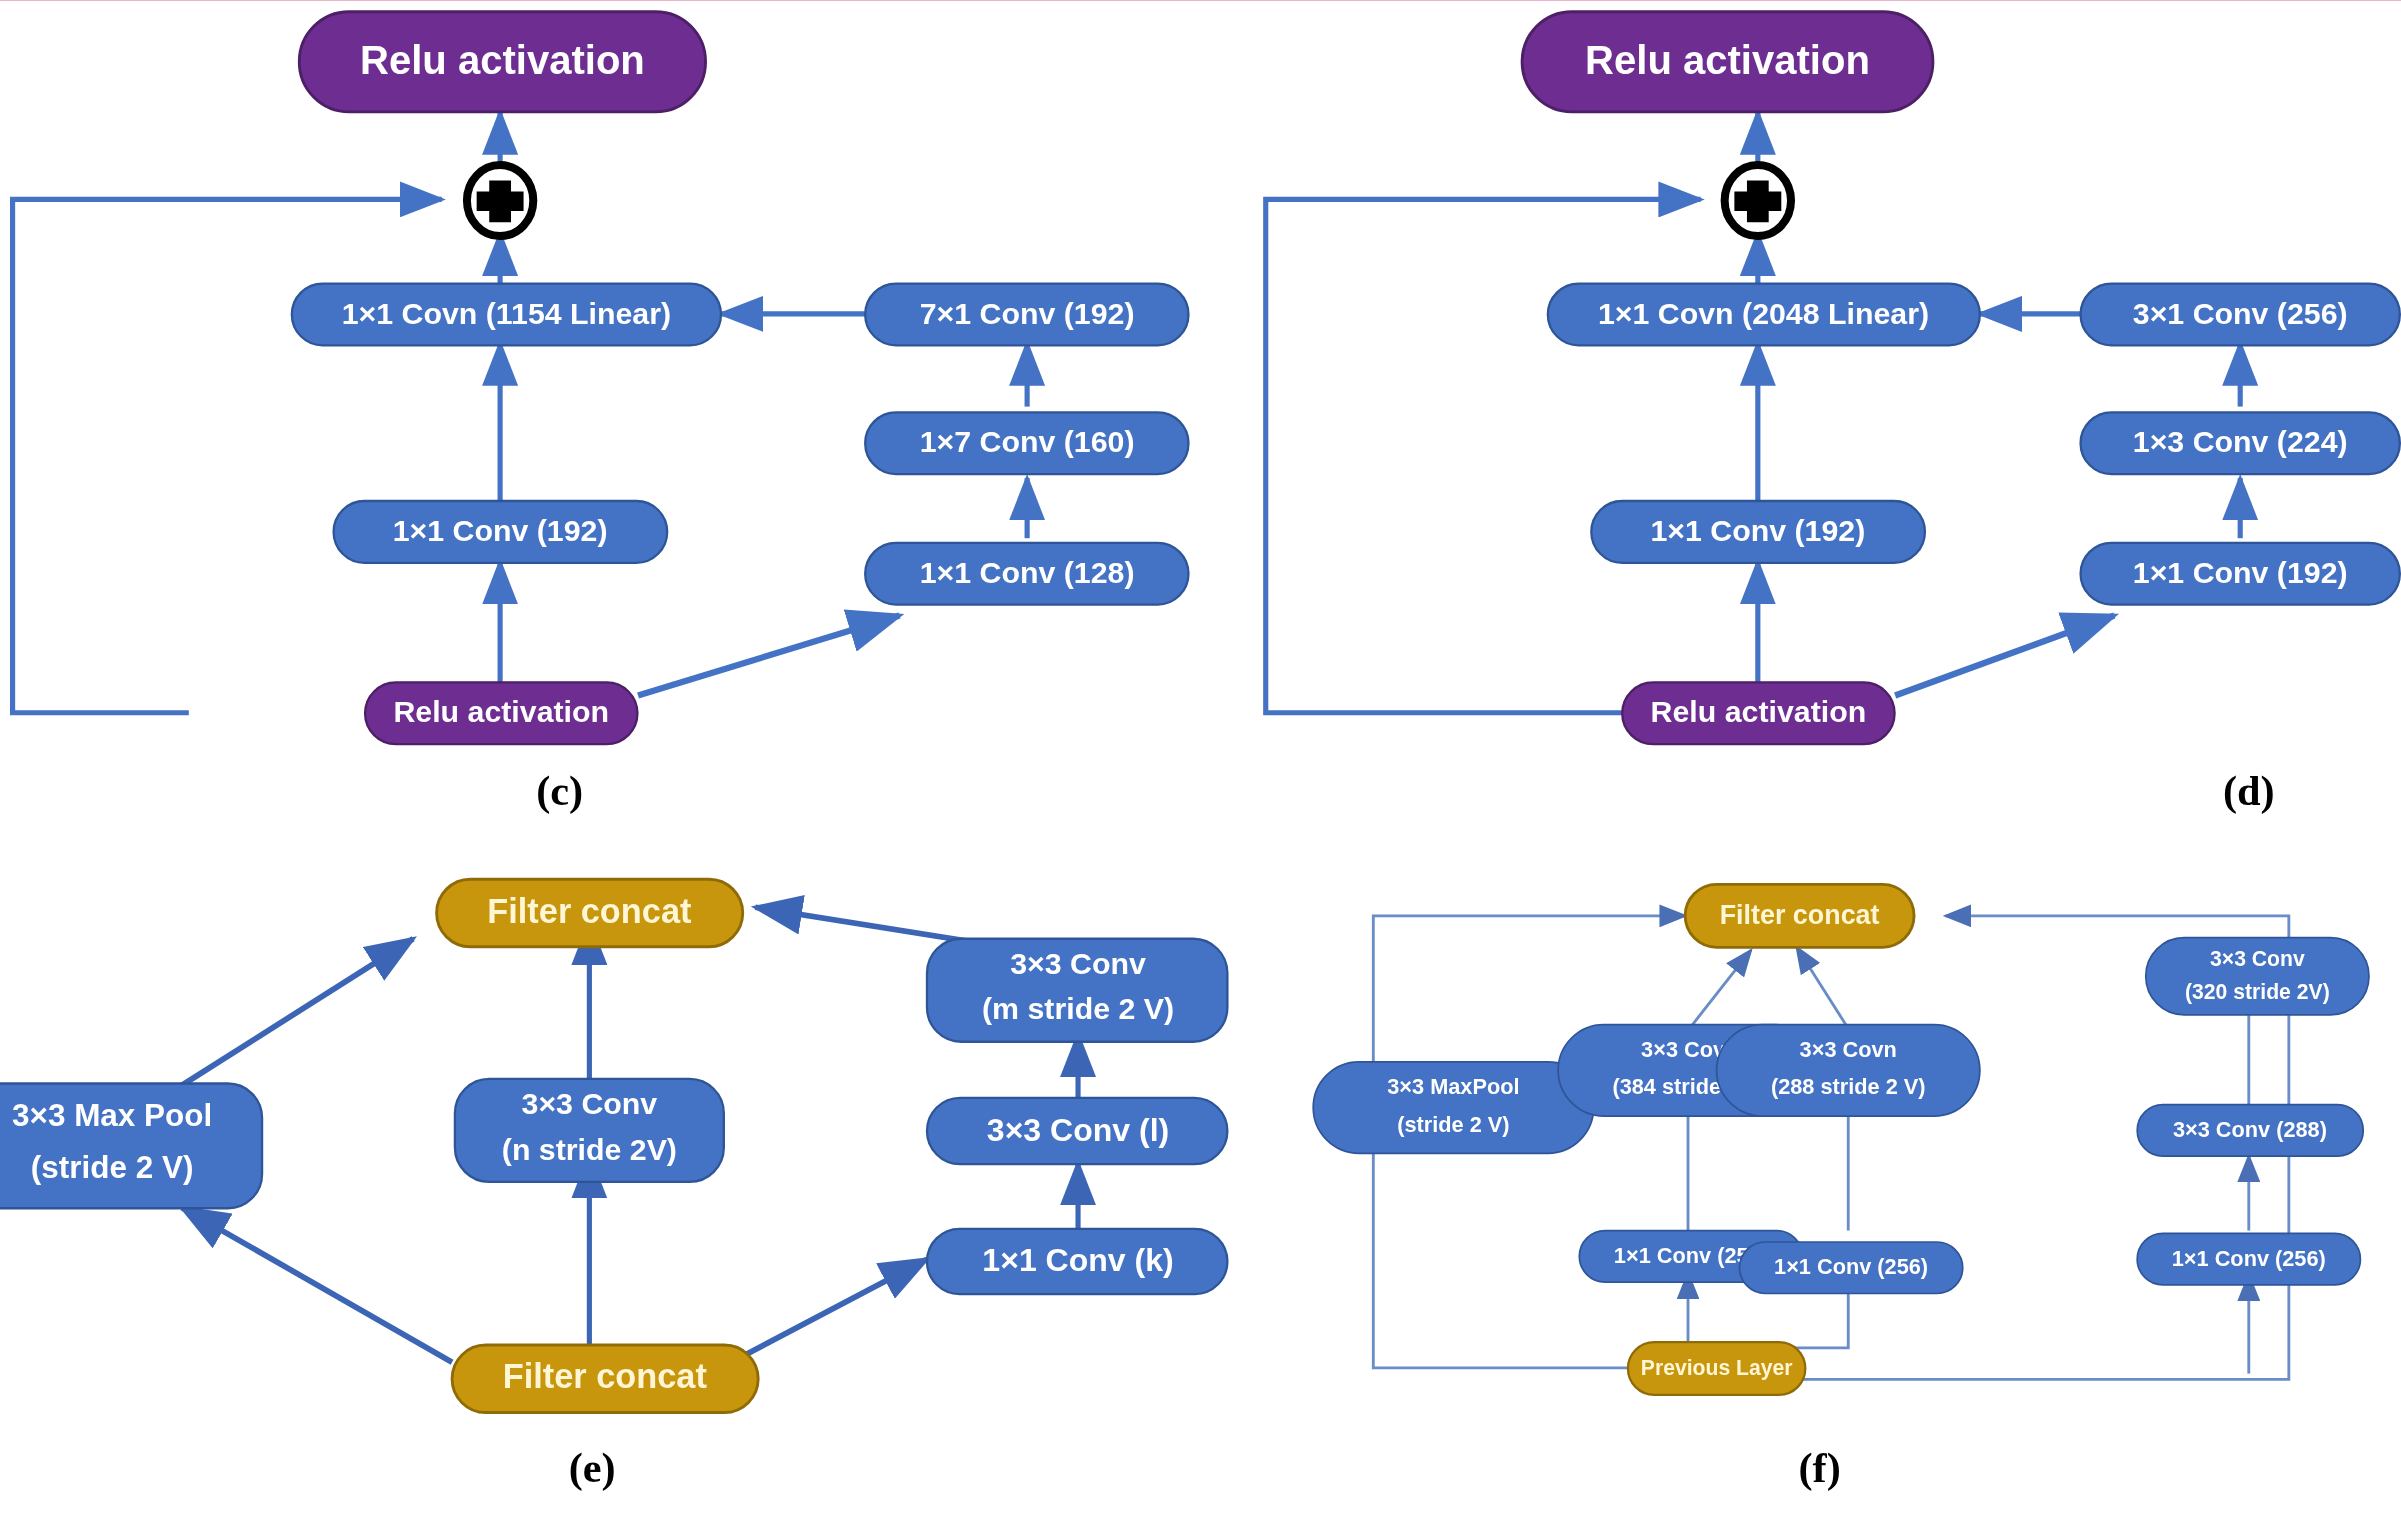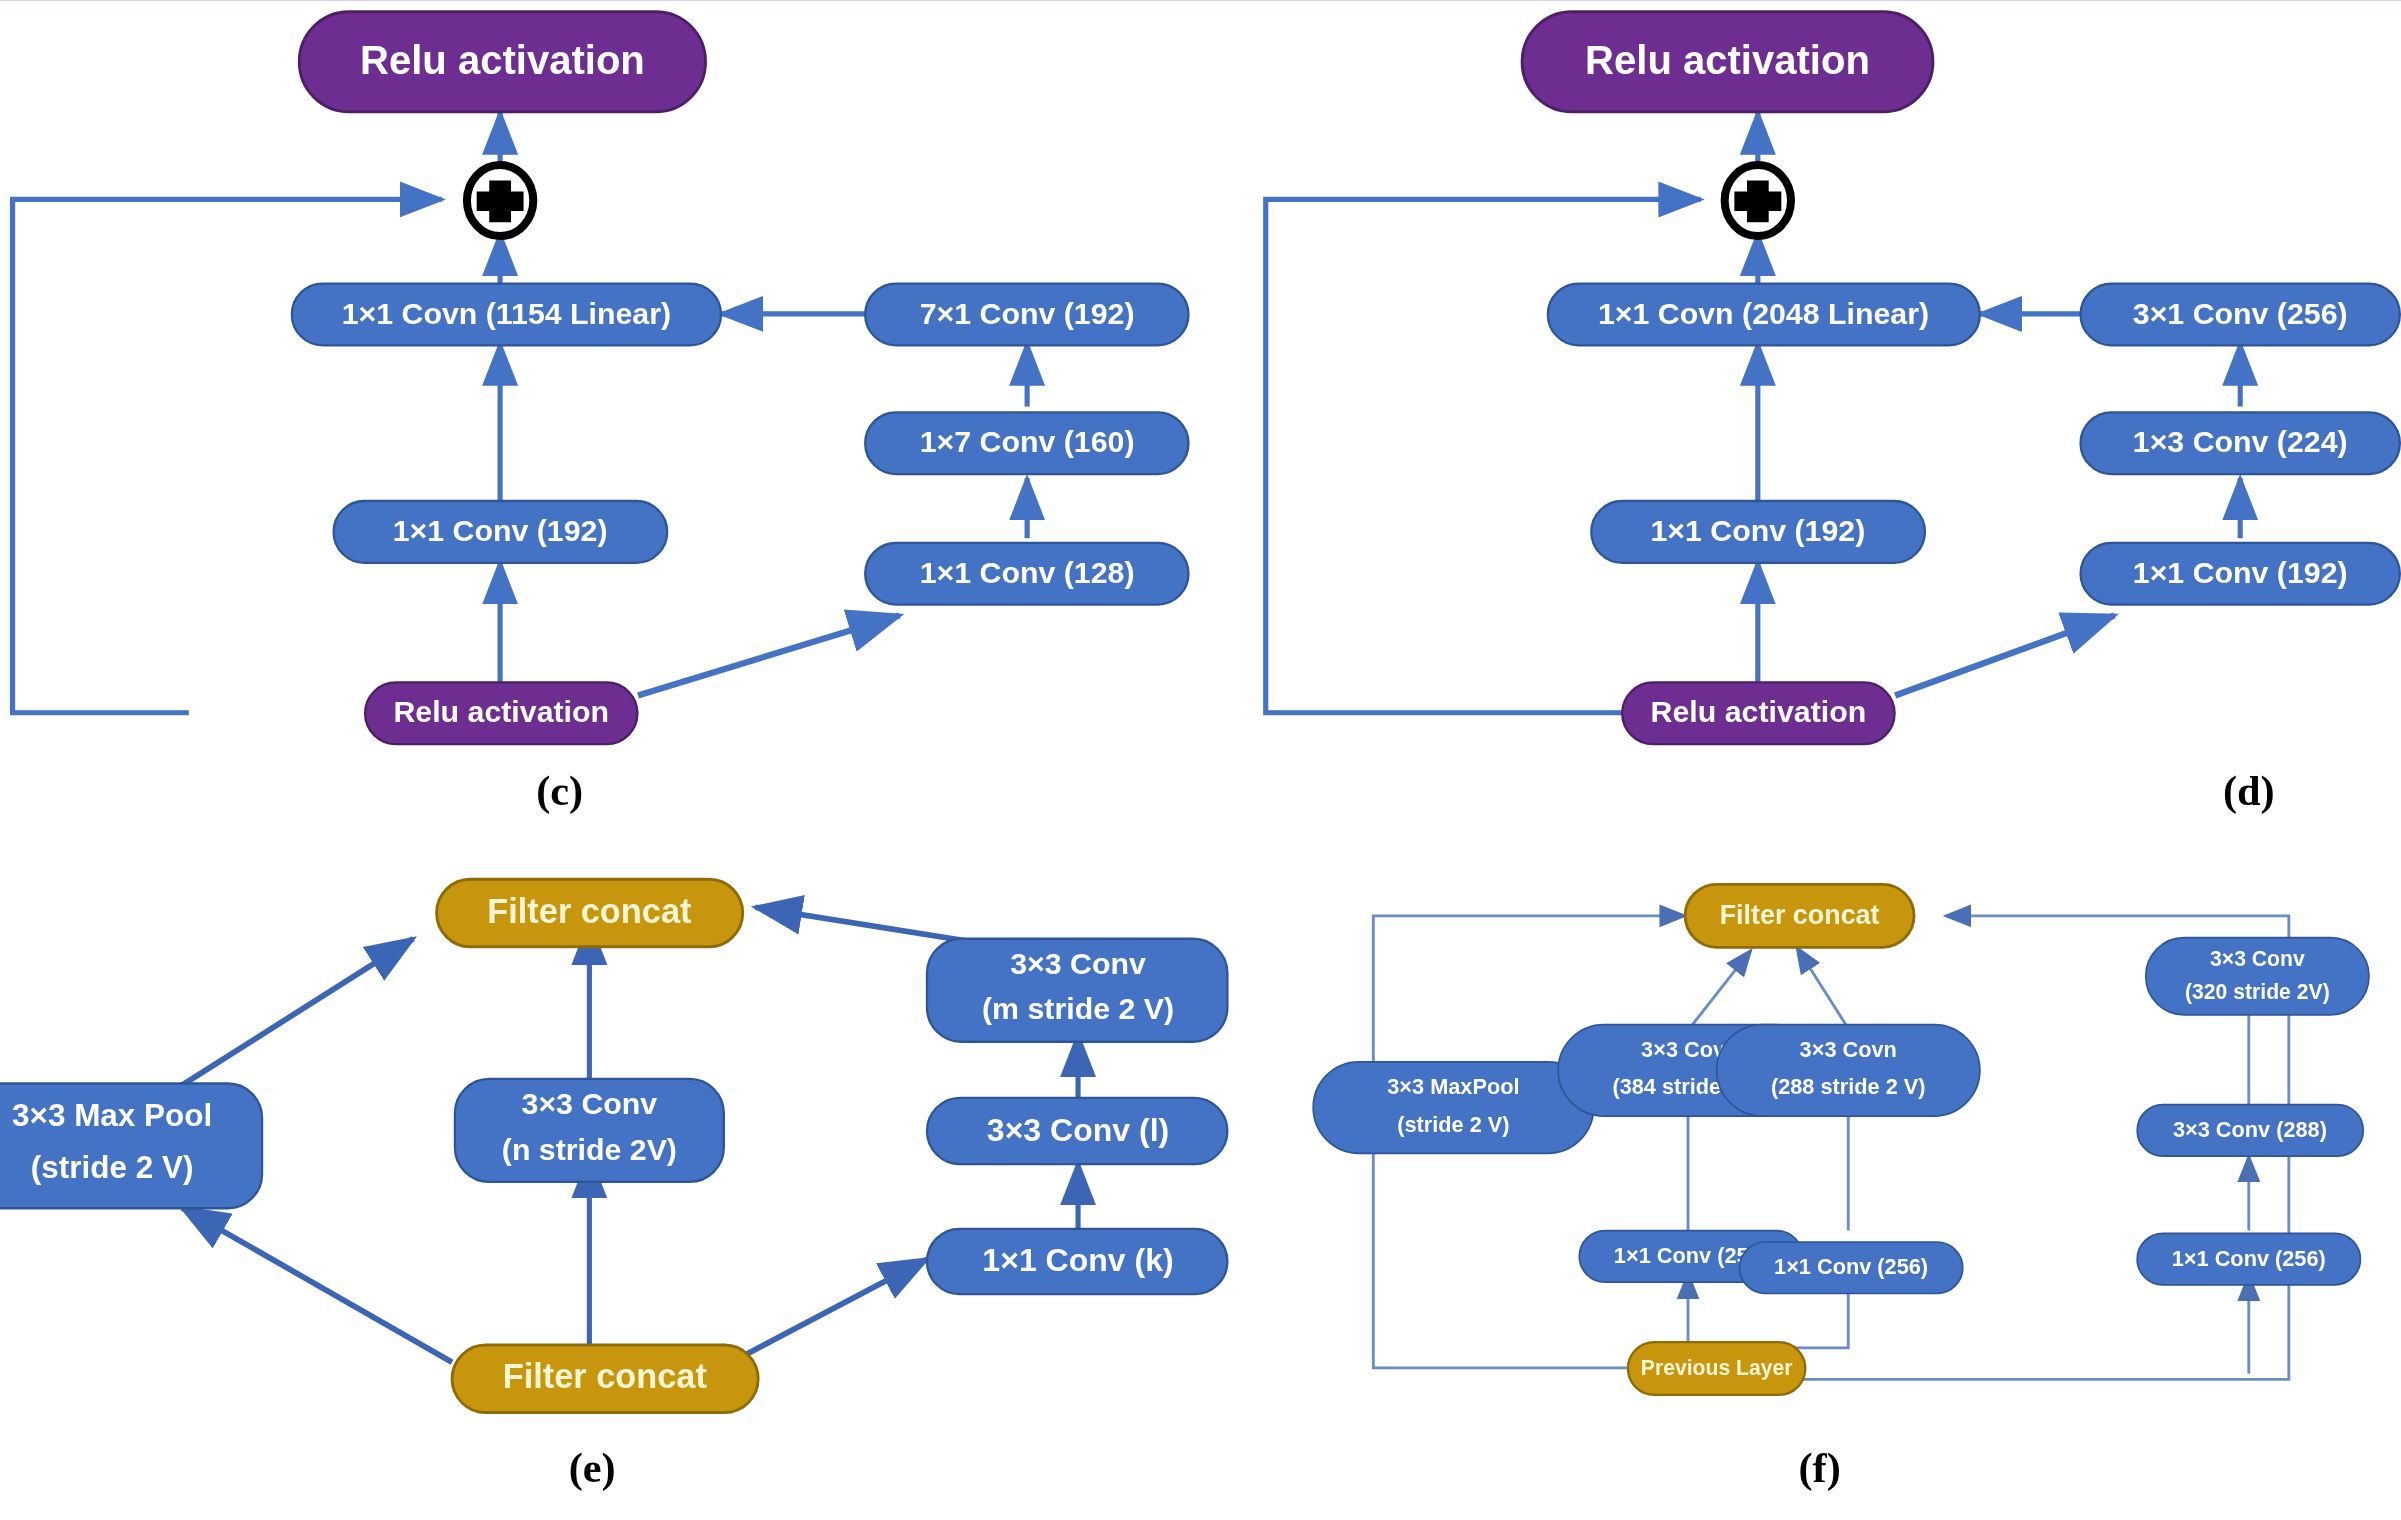--- a/index.html
+++ b/index.html
@@ -1,19 +1,19 @@
 <!DOCTYPE html>
 <html style="font-size:9.2px"><head>
 <meta charset="utf-8">
 <style>
   html,body{margin:0;padding:0;background:#ffffff;}
   #root{
     position:relative;
     width:2401px;height:1521px;
-    background:#8b5cf6;
+    background:#be185d;
     font-family:"Liberation Sans", sans-serif;
     overflow:hidden;
   }
   svg{display:block;}
   .node-text{
     font-family:"Liberation Sans", sans-serif;
     font-weight:bold;
     text-anchor:middle;
     dominant-baseline:middle;
     fill:#ffffff;

